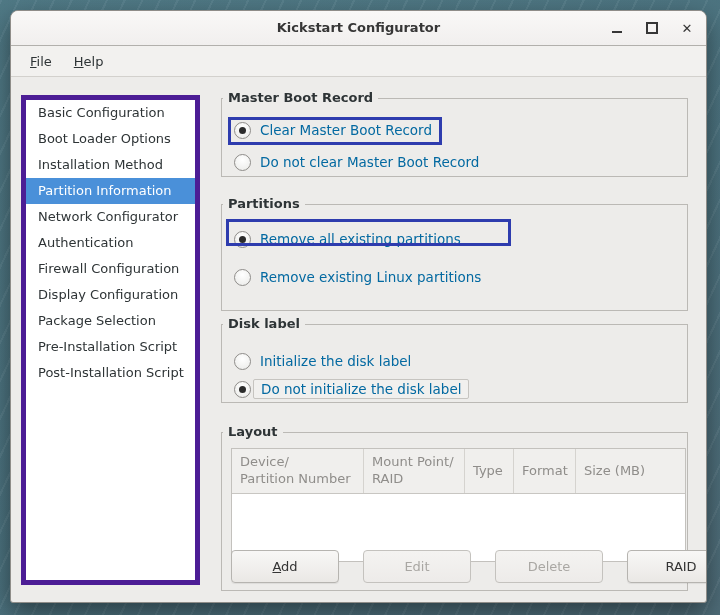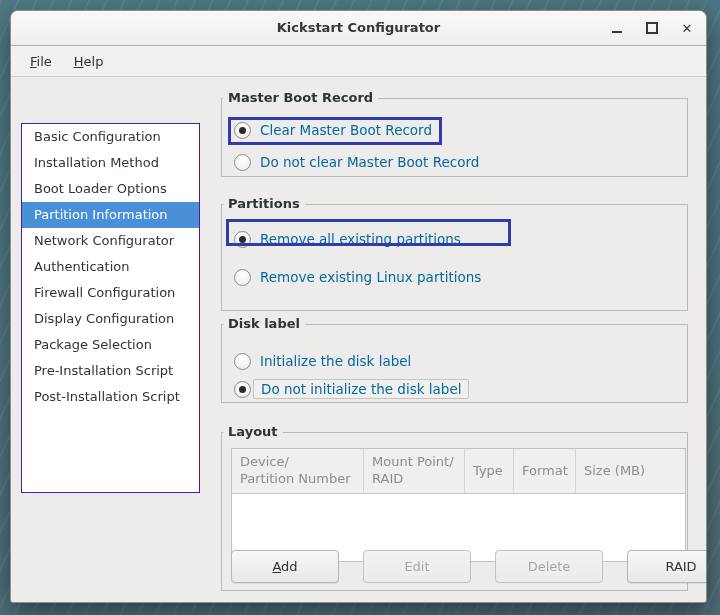--- a/index.html
+++ b/index.html
@@ -27,22 +27,22 @@
   .ctrl.close{font-size:13px;font-weight:bold;color:#363636;}
 
   .menubar{height:30px;background:#f2f1ef;border-bottom:1px solid #d3d1cd;
     display:flex;align-items:stretch;padding-left:8px;}
   .menu-item{padding:0 11px;display:flex;align-items:center;font-size:13px;color:#2e3436;cursor:default;}
   .mn{display:inline-block;}
   .mn::first-letter{text-decoration:underline;}
 
   .content{position:absolute;left:0;top:65px;right:0;bottom:0;}
 
-  .sidebar{position:absolute;left:10px;top:19px;width:179px;height:370px;
-    background:#ffffff;border:1px solid #4c1d95;box-sizing:border-box;overflow:hidden;margin-top:28px;}
+  .sidebar{position:absolute;left:10px;top:19px;width:179px;height:490px;
+    background:#ffffff;border:5px solid #4c1d95;box-sizing:border-box;overflow:hidden;}
   .nav-item{height:26px;line-height:26px;padding-left:12px;font-size:13px;
     color:#2e3436;white-space:nowrap;cursor:default;}
   .nav-item.selected{background:#4a90d9;color:#ffffff;}
 
   .group{position:absolute;left:210px;width:467px;}
   .group-frame{position:absolute;left:0;right:0;top:8px;bottom:0;
     border:1px solid #bbb9b5;}
   .group-label{position:absolute;top:0;left:2px;padding:0 5px;line-height:16px;
     font-size:13px;font-weight:bold;color:#2e3436;background:#edecea;z-index:2;}
   .group-content{position:absolute;left:13px;right:10px;top:0;}
@@ -107,22 +107,22 @@
         </div>
       <div class="menu-item">
           <span class="mn">Help</span>
         </div>
     </div>
 
     <div class="content">
 
       <div class="sidebar">
         <div class="nav-item">Basic Configuration</div>
+        <div class="nav-item">Boot Loader Options</div>
         <div class="nav-item">Installation Method</div>
-        <div class="nav-item">Boot Loader Options</div>
         <div class="nav-item selected">Partition Information</div>
         <div class="nav-item">Network Configurator</div>
         <div class="nav-item">Authentication</div>
         <div class="nav-item">Firewall Configuration</div>
         <div class="nav-item">Display Configuration</div>
         <div class="nav-item">Package Selection</div>
         <div class="nav-item">Pre-Installation Script</div>
         <div class="nav-item">Post-Installation Script</div>
       </div>
 

